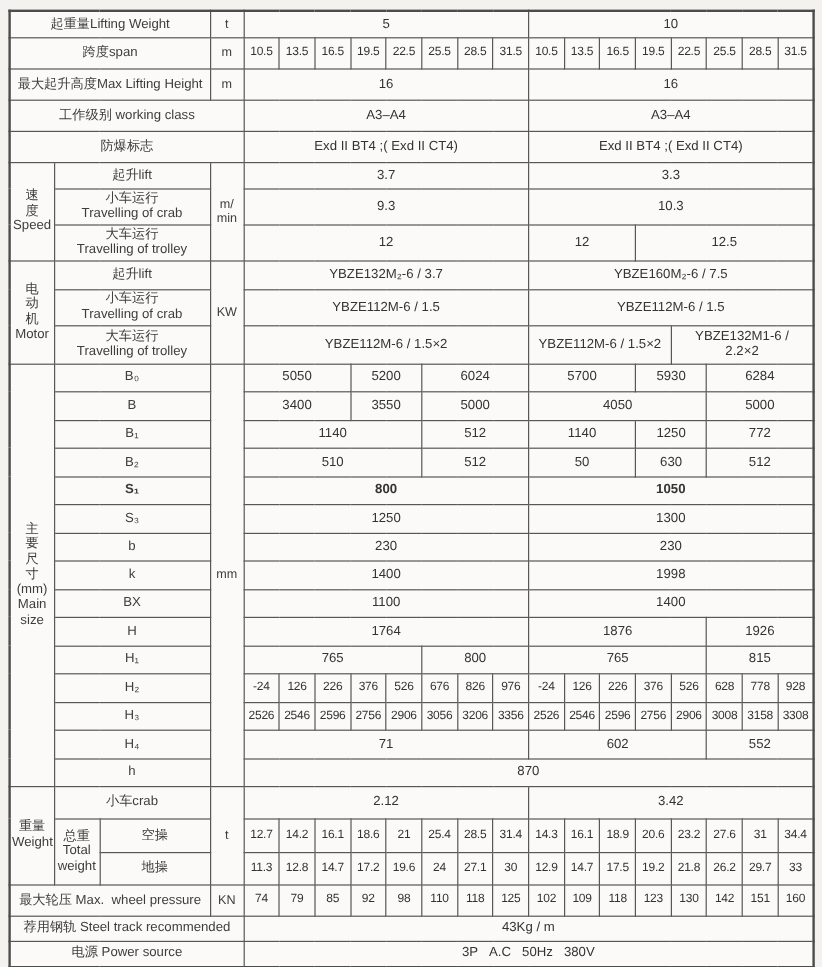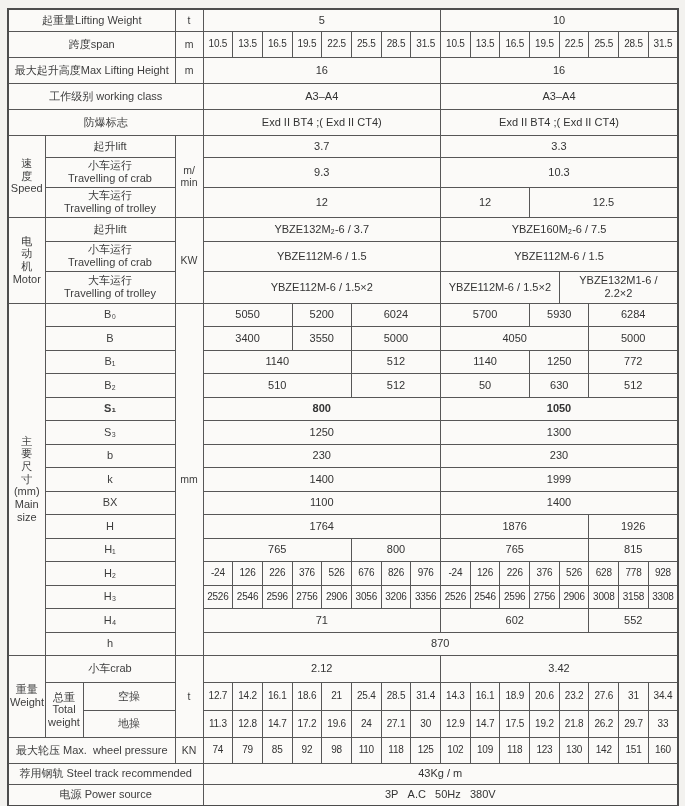--- a/index.html
+++ b/index.html
@@ -202,21 +202,21 @@
           <td colspan="8" class="val">1300</td>
         </tr>
         <tr style="height: 23px;">
           <td colspan="2" class="lbl">b</td>
           <td colspan="8" class="val">230</td>
           <td colspan="8" class="val">230</td>
         </tr>
         <tr style="height: 24px;">
           <td colspan="2" class="lbl">k</td>
           <td colspan="8" class="val">1400</td>
-          <td colspan="8" class="val">1999</td>
+          <td colspan="8" class="val">1998</td>
         </tr>
         <tr style="height: 23px;">
           <td colspan="2" class="lbl">BX</td>
           <td colspan="8" class="val">1100</td>
           <td colspan="8" class="val">1400</td>
         </tr>
         <tr style="height: 24px;">
           <td colspan="2" class="lbl">H</td>
           <td colspan="8" class="val">1764</td>
           <td colspan="5" class="val">1876</td>

